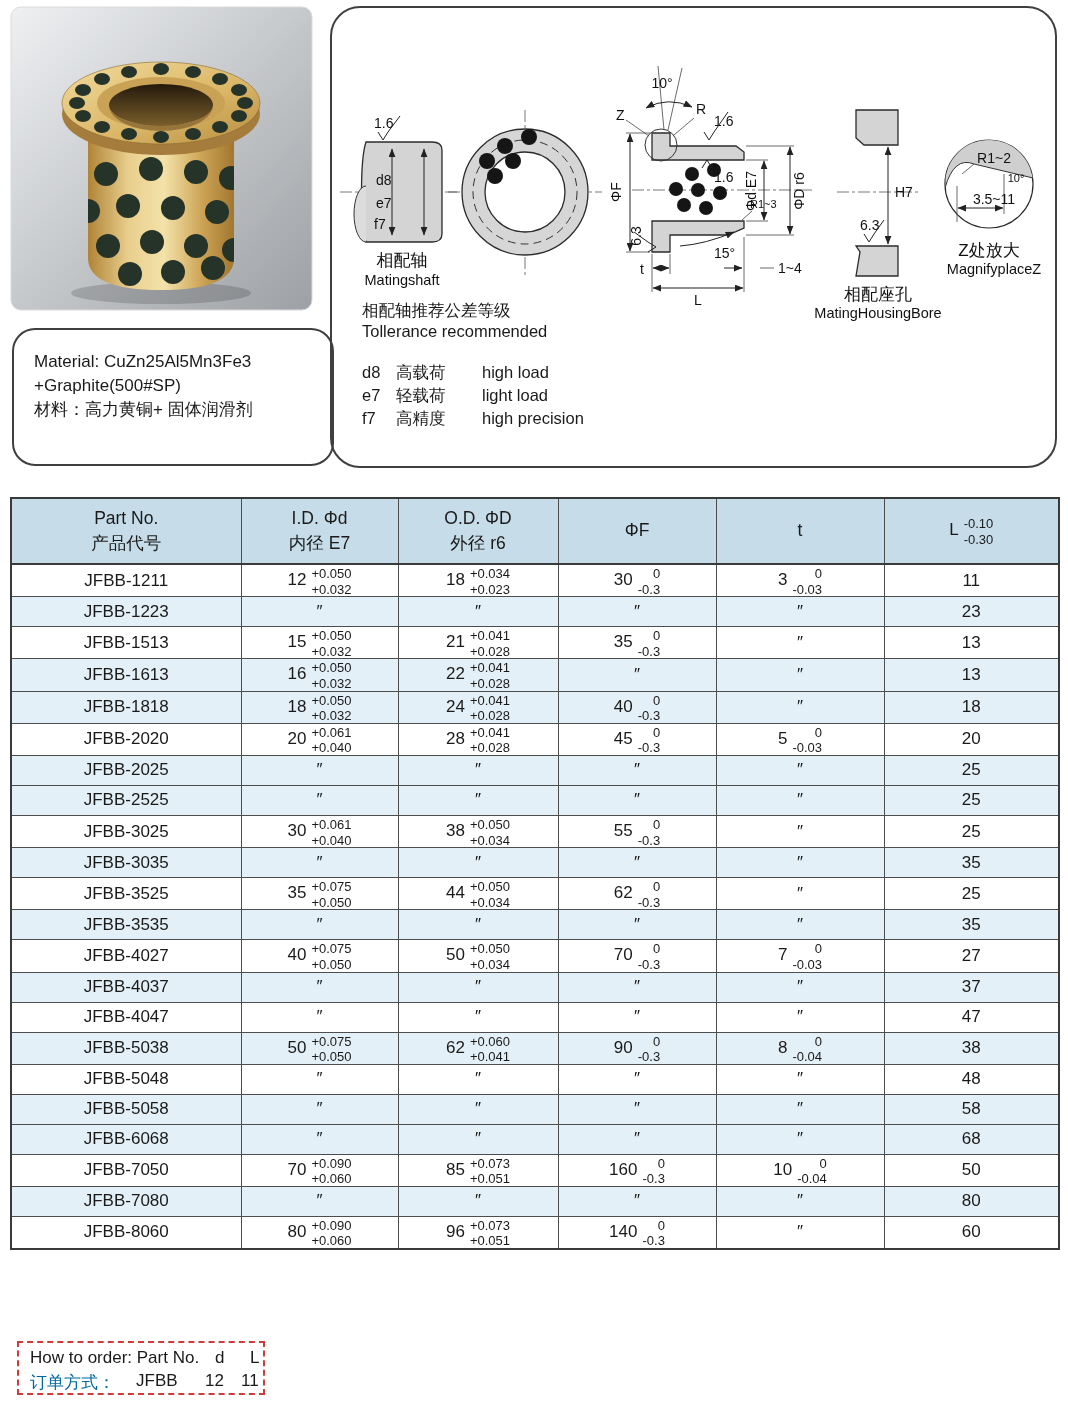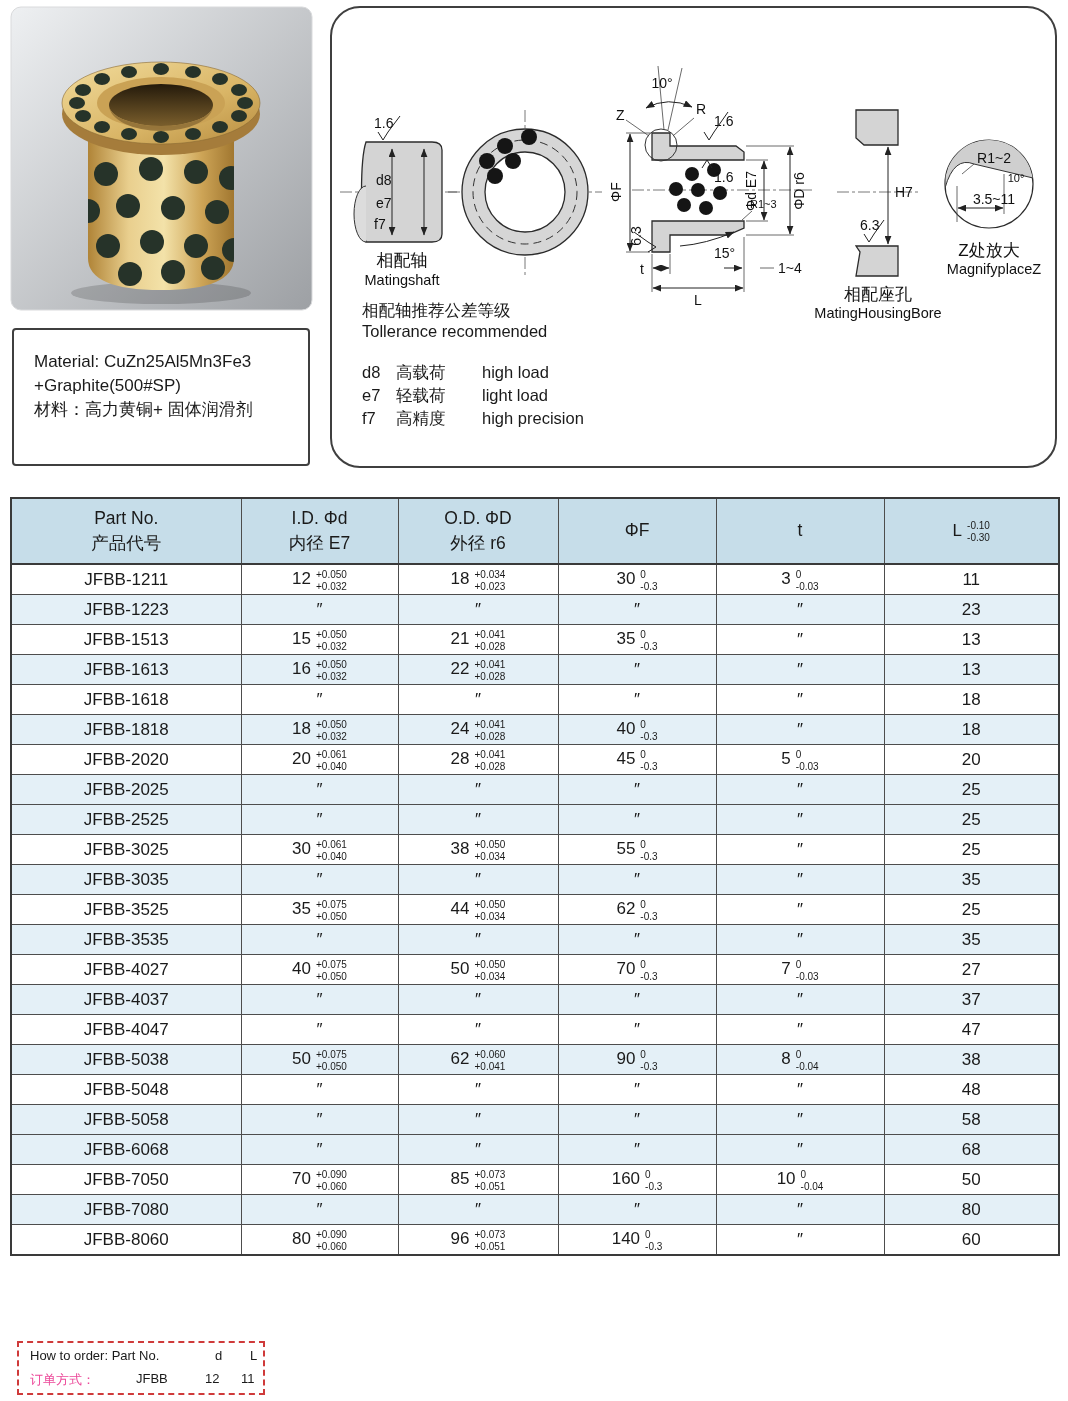--- a/index.html
+++ b/index.html
@@ -3,22 +3,22 @@
 <meta charset="utf-8">
 <style>
   html,body{margin:0;padding:0}
   body{width:1068px;height:1401px;position:relative;background:#fff;
        font-family:"Liberation Sans","DejaVu Sans",sans-serif;color:#1a1a1a;overflow:hidden}
 
   
   .photo{position:absolute;left:10px;top:6px;width:303px;height:305px}
 
   
-  .material-box{position:absolute;left:12px;top:328px;width:298px;height:138px;
-    border:2px solid #3f3f3f;border-radius:4px;box-sizing:border-box;
+  .material-box{position:absolute;left:12px;top:328px;width:322px;height:138px;
+    border:2px solid #3f3f3f;border-radius:23px;box-sizing:border-box;
     padding:20px 0 0 20px;font-size:17px;line-height:1.4}
 
   
   .panel{position:absolute;left:330px;top:6px;width:727px;height:462px;
     border:2px solid #3f3f3f;border-radius:30px;box-sizing:border-box}
   .panel svg.draw{position:absolute;left:0;top:0}
   .tol-note{position:absolute;left:30px;top:292px;font-size:16.5px;line-height:1.3}
   .tol-items{margin-top:18px}
   .tol-row{display:flex;line-height:1.4}
   .tol-row .g{width:34px}
@@ -27,30 +27,30 @@
   
   table.parts{position:absolute;left:10px;top:497px;width:1048px;
     border-collapse:collapse;table-layout:fixed;border:2px solid #3a3a3a}
   .parts th,.parts td{border:1px solid #4d4d4d;text-align:center;vertical-align:middle;
     font-weight:normal;padding:0;overflow:hidden;white-space:nowrap}
   .parts thead th{height:64px;background:#c6dde9;font-size:17.5px;border-bottom:2px solid #3a3a3a}
   .parts tbody td{height:29px;font-size:17px;background:#fff}
   .parts tbody tr.alt td{background:#e4f0f7}
   .h1,.h2{display:block;line-height:1.45}
   .val{font-size:17px}
-  .tol{display:inline-flex;flex-direction:column;margin-left:5px;font-size:10px;
-    line-height:1.2;text-align:left;vertical-align:middle;transform:translateY(1px)}
+  .tol{display:inline-flex;flex-direction:column;margin-left:5px;font-size:13px;
+    line-height:1.2;text-align:right;vertical-align:middle;transform:translateY(1px)}
   .tol i{font-style:normal}
   td.ditto{font-size:13px}
 
   
   .order-box{position:absolute;left:17px;top:1341px;width:248px;height:54px;
-    border:2px dashed #cf3a3a;box-sizing:border-box;font-size:13px}
+    border:2px dashed #cf3a3a;box-sizing:border-box;font-size:17px}
   .order-box span{position:absolute;white-space:nowrap}
-  .red{color:#ec4899}
+  .red{color:#0369a1}
 </style>
 </head>
 <body>
 
 <div class="photo">
 <svg width="303" height="305" viewBox="0 0 303 305">
   <defs>
     <linearGradient id="bgG" x1="0" y1="0" x2="1" y2="1">
       <stop offset="0" stop-color="#eef0f2"></stop>
           <stop offset="1" stop-color="#9da0a4"></stop>
@@ -384,28 +384,20 @@
             <i>+0.032</i>
           </span></td>
         <td><span class="val">22</span><span class="tol">
             <i>+0.041</i>
             <i>+0.028</i>
           </span></td>
         <td class="ditto">″</td>
         <td class="ditto">″</td>
         <td>13</td>
       </tr>
-      <tr>
-        <td>JFBB-1618</td>
-        <td class="ditto">″</td>
-        <td class="ditto">″</td>
-        <td class="ditto">″</td>
-        <td class="ditto">″</td>
-        <td>18</td>
-      </tr>
       <tr class="alt">
         <td>JFBB-1818</td>
         <td><span class="val">18</span><span class="tol">
             <i>+0.050</i>
             <i>+0.032</i>
           </span></td>
         <td><span class="val">24</span><span class="tol">
             <i>+0.041</i>
             <i>+0.028</i>
           </span></td>

